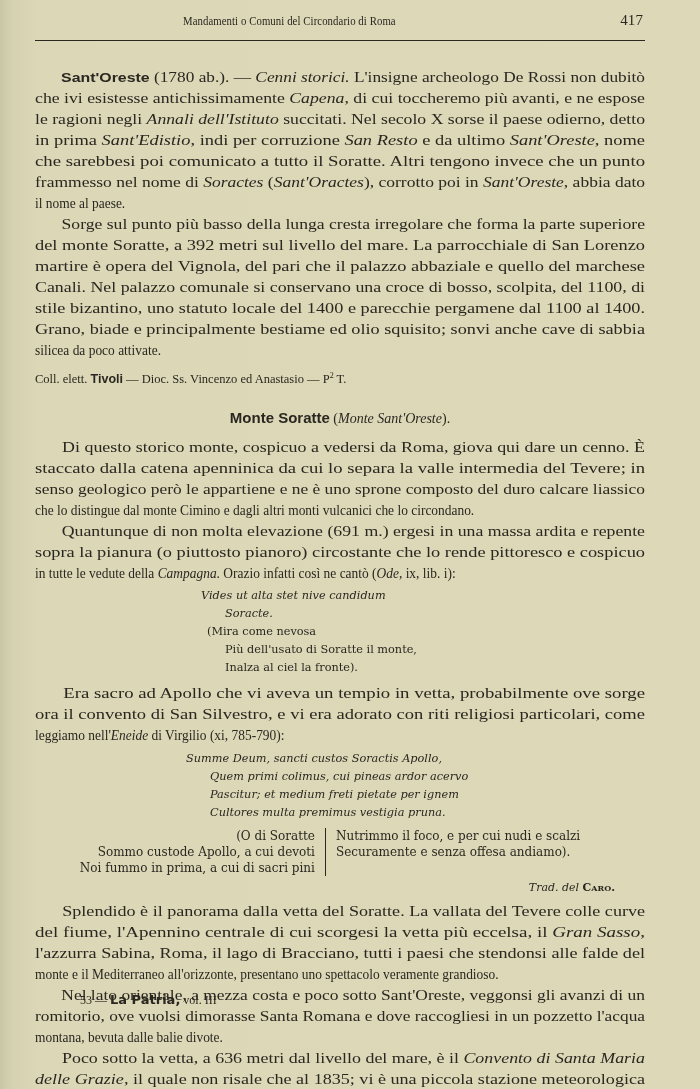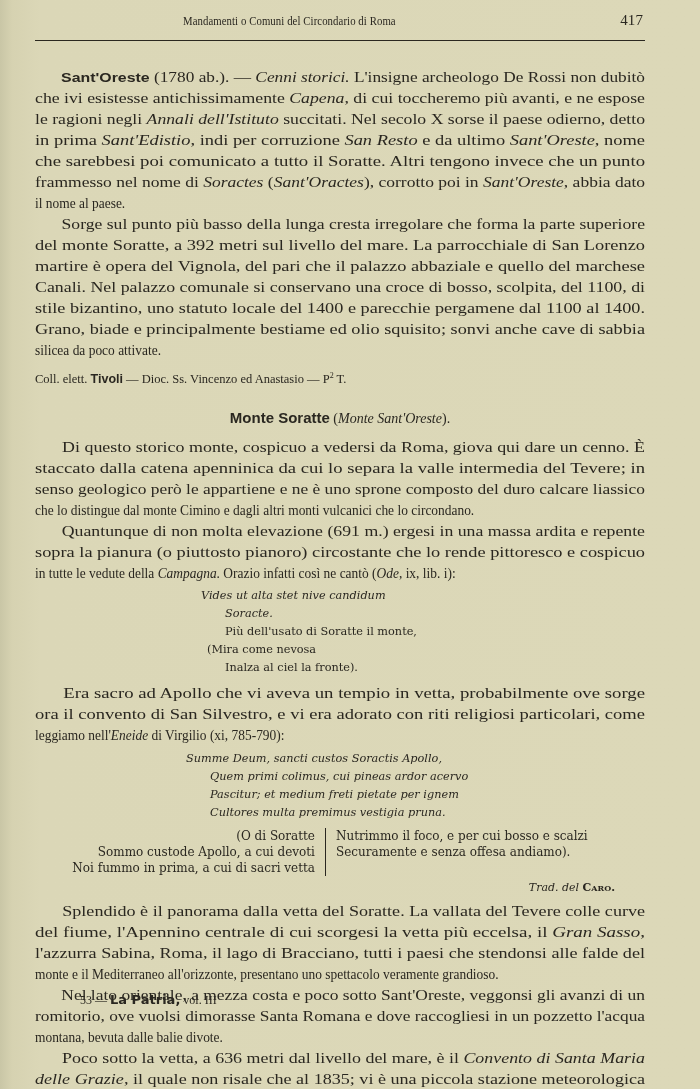--- a/index.html
+++ b/index.html
@@ -97,46 +97,46 @@
       </div>
     <div class="p indent" id="ms-p2">
         <span class="line" style="padding-left: 22px; text-indent: 0px; display: block; width: max-content; transform: scaleX(1.2162);"><span>Quantunque di non molta elevazione (691 m.) ergesi in una massa ardita e repente</span></span>
         <span class="line" style="text-indent: 0px; padding-left: 0px; display: block; width: max-content; transform: scaleX(1.2564);"><span>sopra la pianura (o piuttosto pianoro) circostante che lo rende pittoresco e cospicuo</span></span>
         <span class="line" style="text-indent: 0px; padding-left: 0px; display: block; width: max-content; transform: scaleX(0.92);"><span>in tutte le vedute della </span><span class="i">Campagna</span><span>. Orazio infatti così ne cantò (</span><span class="i">Ode</span><span>, ix, lib. i):</span></span>
       </div>
 
     <div class="verse" style="padding-left:166px;">
       <span class="l i">Vides ut alta stet nive candidum</span>
       <span class="l i" style="padding-left:24px">Soracte.</span>
+      <span class="l" style="padding-left:6px">(Mira come nevosa</span>
       <span class="l" style="padding-left:24px">Più dell'usato di Soratte il monte,</span>
-      <span class="l" style="padding-left:6px">(Mira come nevosa</span>
       <span class="l" style="padding-left:24px">Inalza al ciel la fronte).</span>
     </div>
 
     <div class="p indent" id="ms-p3">
         <span class="line" style="padding-left: 22px; text-indent: 0px; display: block; width: max-content; transform: scaleX(1.2847);"><span>Era sacro ad Apollo che vi aveva un tempio in vetta, probabilmente ove sorge</span></span>
         <span class="line" style="text-indent: 0px; padding-left: 0px; display: block; width: max-content; transform: scaleX(1.2691);"><span>ora il convento di San Silvestro, e vi era adorato con riti religiosi particolari, come</span></span>
         <span class="line" style="text-indent: 0px; padding-left: 0px; display: block; width: max-content; transform: scaleX(0.92);"><span>leggiamo nell'</span><span class="i">Eneide</span><span> di Virgilio (xi, 785-790):</span></span>
       </div>
 
     <div class="verse" style="padding-left:151px; margin-top:4px;">
       <span class="l i">Summe Deum, sancti custos Soractis Apollo,</span>
       <span class="l i" style="padding-left:24px">Quem primi colimus, cui pineas ardor acervo</span>
       <span class="l i" style="padding-left:24px">Pascitur; et medium freti pietate per ignem</span>
       <span class="l i" style="padding-left:24px">Cultores multa premimus vestigia pruna.</span>
     </div>
 
     <div class="trans-table" style="margin-left:-20px;">
       <div class="left">
         <span class="l">(O di Soratte</span>
         <span class="l">Sommo custode Apollo, a cui devoti</span>
-        <span class="l">Noi fummo in prima, a cui di sacri vetta</span>
+        <span class="l">Noi fummo in prima, a cui di sacri pini</span>
       </div>
       <div class="right">
-        <span class="l">Nutrimmo il foco, e per cui bosso e scalzi</span>
+        <span class="l">Nutrimmo il foco, e per cui nudi e scalzi</span>
         <span class="l">Securamente e senza offesa andiamo).</span>
       </div>
     </div>
     <div class="credit">
       <span class="i">Trad. del </span><span class="sc">Caro.</span>
     </div>
 
     <div class="p indent" id="ms-p4">
         <span class="line" style="padding-left: 22px; text-indent: 0px; display: block; width: max-content; transform: scaleX(1.2389);"><span>Splendido è il panorama dalla vetta del Soratte. La vallata del Tevere colle curve</span></span>
         <span class="line" style="text-indent: 0px; padding-left: 0px; display: block; width: max-content; transform: scaleX(1.2999);"><span>del fiume, l'Apennino centrale di cui scorgesi la vetta più eccelsa, il </span><span class="i">Gran Sasso</span><span>,</span></span>

